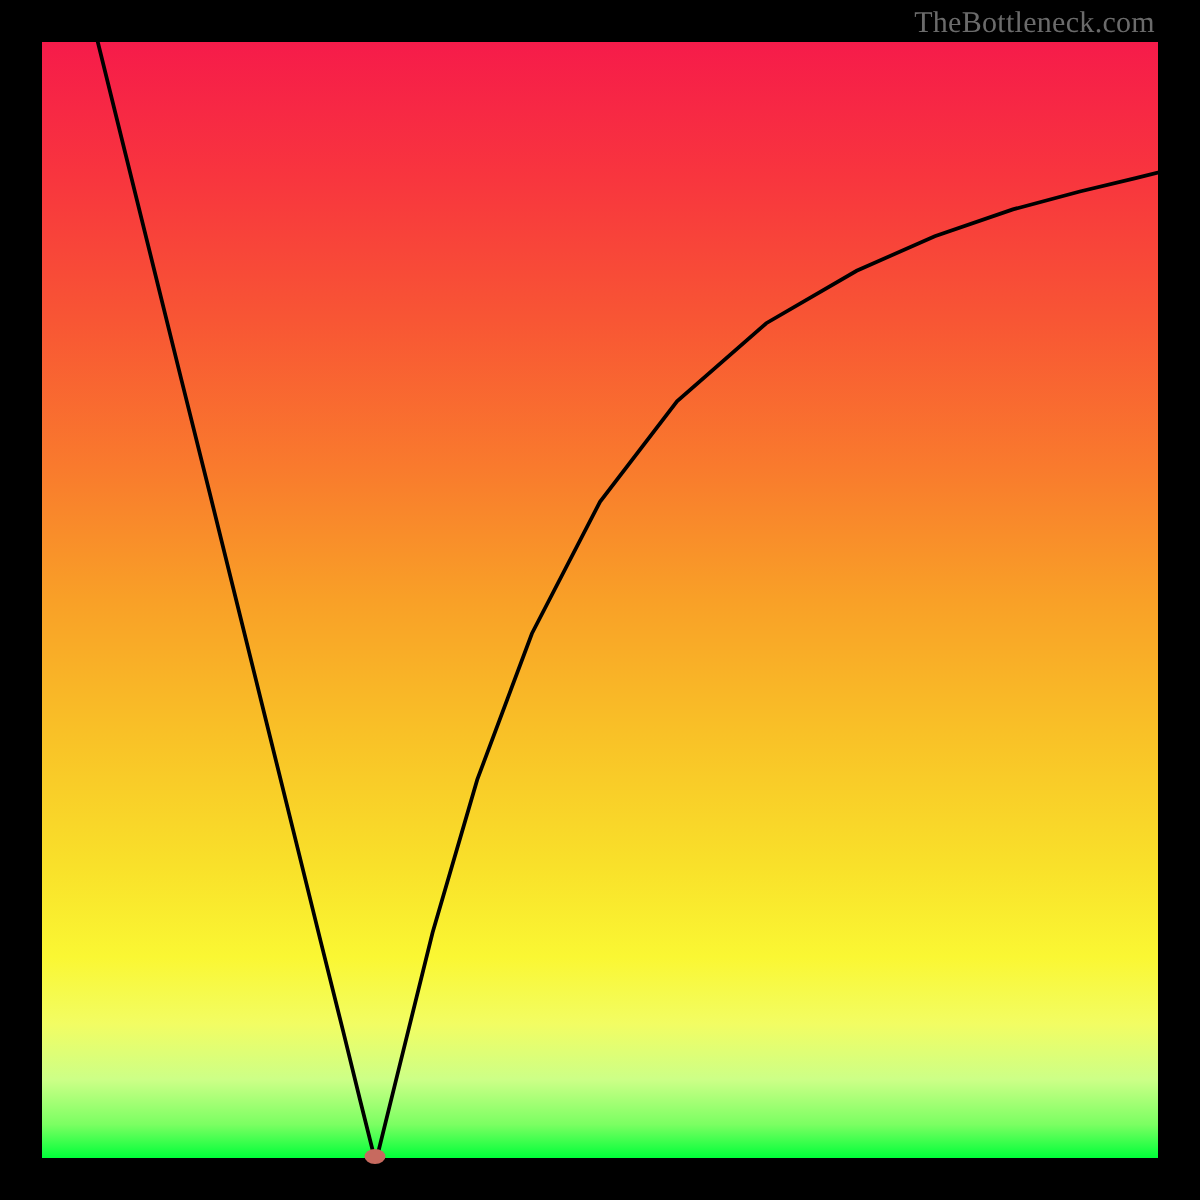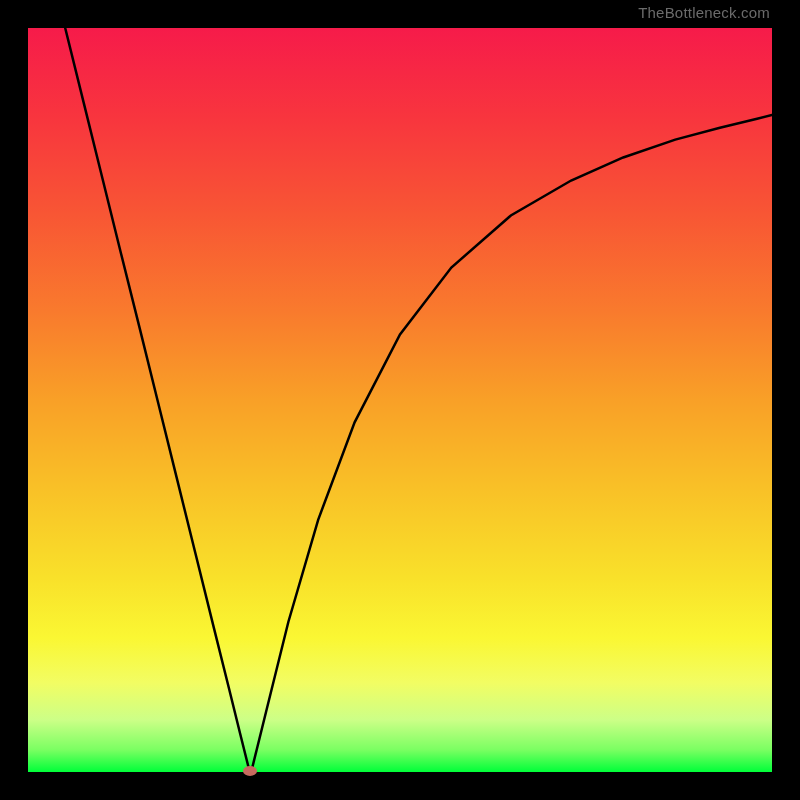--- a/index.html
+++ b/index.html
@@ -22,22 +22,22 @@
     position: absolute;
     left: 0;
     top: 0;
     width: 744px;
     height: 744px;
   }
   .watermark {
     position: absolute;
     top: 4px;
     right: 30px;
-    font-family: Liberation Sans, sans-serif;
-    font-size: 15px;
+    font-family: Liberation Serif, serif;
+    font-size: 20px;
     font-weight: 500;
     color: #6b6b6b;
     letter-spacing: 0.2px;
   }
   .marker {
     position: absolute;
     width: 14px;
     height: 10px;
     border-radius: 50%;
     transform: translate(-50%, -50%);

